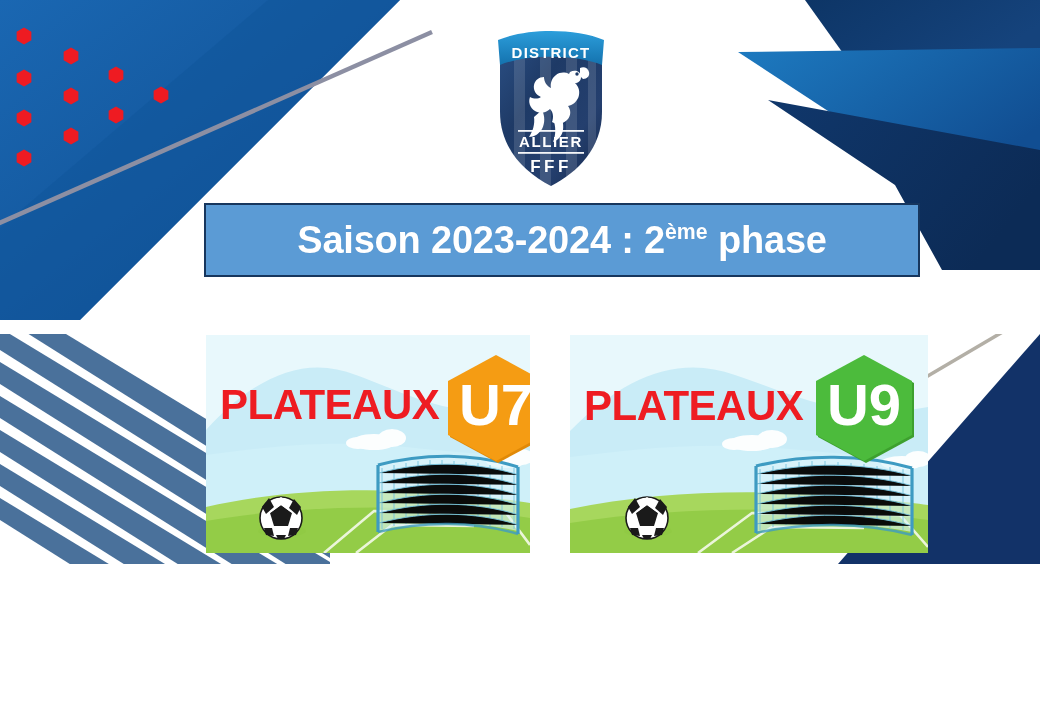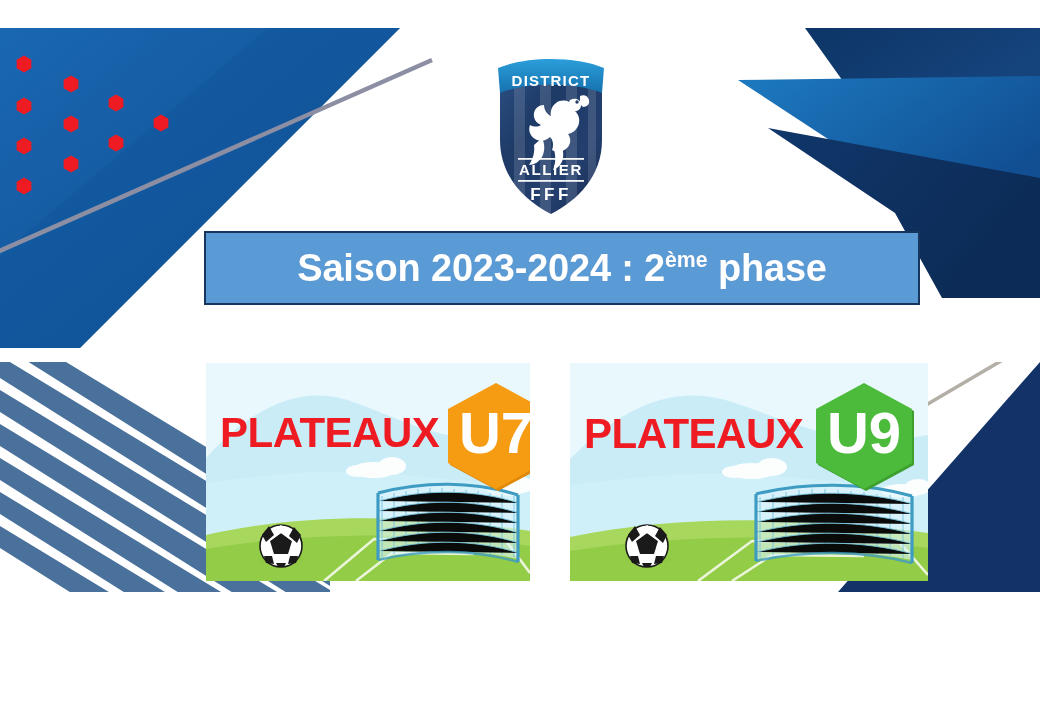--- a/index.html
+++ b/index.html
@@ -1,17 +1,17 @@
 <!DOCTYPE html>
 <html><head>
 <meta charset="utf-8">
 <style>
   html,body{margin:0;padding:0;background:#fff;}
   body{width:1040px;height:720px;overflow:hidden;font-family:"Liberation Sans",sans-serif;}
-  #stage{position:relative;width:1040px;height:564px;background:#ffffff;overflow:hidden;margin-top:28px;}
+  #stage{position:relative;width:1040px;height:564px;background:#ffffff;overflow:hidden;}
 
   
   .deco{position:absolute;pointer-events:none;}
   #deco-tl{left:0;top:0;width:440px;height:320px;}
   #deco-tr{right:0;top:0;width:330px;height:270px;}
   #deco-bl{left:0;bottom:0;width:330px;height:230px;}
   #deco-br{right:0;bottom:0;width:330px;height:230px;}
 
   
   #title-banner{

